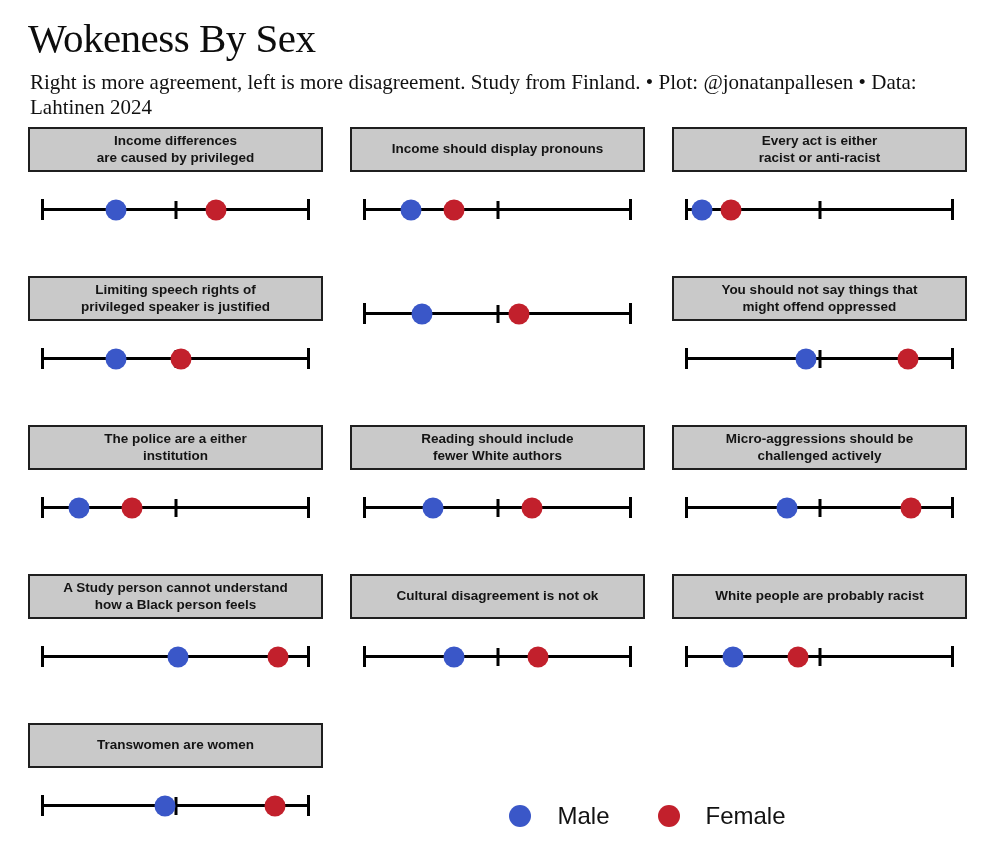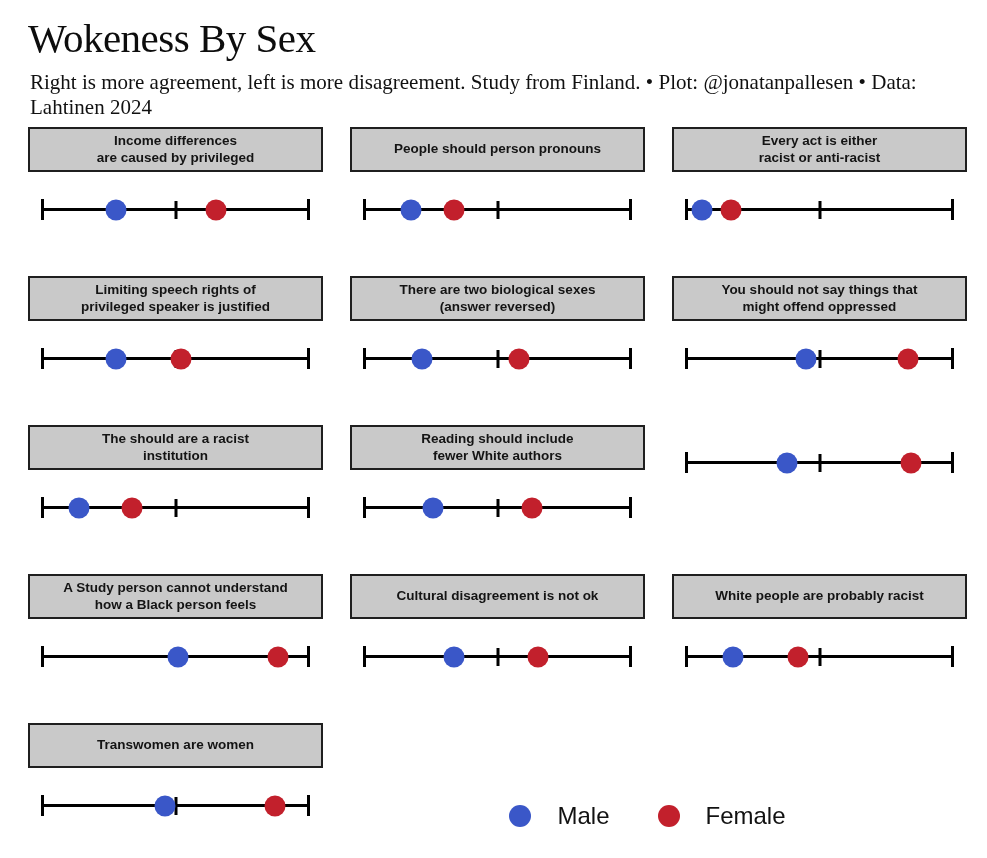--- a/index.html
+++ b/index.html
@@ -128,21 +128,21 @@
     <div class="axis">
       <div class="axis-line"></div>
       <div class="tick tick-left"></div>
       <div class="tick tick-mid"></div>
       <div class="tick tick-right"></div>
       <div class="dot dot-male" style="left: 28%;"></div>
       <div class="dot dot-female" style="left: 65%;"></div>
     </div>
   </div>
       <div class="panel">
-    <div class="panel-header">People should person pronouns</div>
+    <div class="panel-header">Income should display pronouns</div>
     <div class="axis">
       <div class="axis-line"></div>
       <div class="tick tick-left"></div>
       <div class="tick tick-mid"></div>
       <div class="tick tick-right"></div>
       <div class="dot dot-male" style="left: 18%;"></div>
       <div class="dot dot-female" style="left: 34%;"></div>
     </div>
   </div>
       <div class="panel">
@@ -163,22 +163,20 @@
     <div class="axis">
       <div class="axis-line"></div>
       <div class="tick tick-left"></div>
       <div class="tick tick-mid"></div>
       <div class="tick tick-right"></div>
       <div class="dot dot-male" style="left: 28%;"></div>
       <div class="dot dot-female" style="left: 52%;"></div>
     </div>
   </div>
       <div class="panel">
-    <div class="panel-header">There are two biological sexes
-(answer reversed)</div>
     <div class="axis">
       <div class="axis-line"></div>
       <div class="tick tick-left"></div>
       <div class="tick tick-mid"></div>
       <div class="tick tick-right"></div>
       <div class="dot dot-male" style="left: 22%;"></div>
       <div class="dot dot-female" style="left: 58%;"></div>
     </div>
   </div>
       <div class="panel">
@@ -187,21 +185,21 @@
     <div class="axis">
       <div class="axis-line"></div>
       <div class="tick tick-left"></div>
       <div class="tick tick-mid"></div>
       <div class="tick tick-right"></div>
       <div class="dot dot-male" style="left: 45%;"></div>
       <div class="dot dot-female" style="left: 83%;"></div>
     </div>
   </div>
       <div class="panel">
-    <div class="panel-header">The should are a racist
+    <div class="panel-header">The police are a either
 institution</div>
     <div class="axis">
       <div class="axis-line"></div>
       <div class="tick tick-left"></div>
       <div class="tick tick-mid"></div>
       <div class="tick tick-right"></div>
       <div class="dot dot-male" style="left: 14%;"></div>
       <div class="dot dot-female" style="left: 34%;"></div>
     </div>
   </div>
@@ -211,20 +209,22 @@
     <div class="axis">
       <div class="axis-line"></div>
       <div class="tick tick-left"></div>
       <div class="tick tick-mid"></div>
       <div class="tick tick-right"></div>
       <div class="dot dot-male" style="left: 26%;"></div>
       <div class="dot dot-female" style="left: 63%;"></div>
     </div>
   </div>
       <div class="panel">
+    <div class="panel-header">Micro-aggressions should be
+challenged actively</div>
     <div class="axis">
       <div class="axis-line"></div>
       <div class="tick tick-left"></div>
       <div class="tick tick-mid"></div>
       <div class="tick tick-right"></div>
       <div class="dot dot-male" style="left: 38%;"></div>
       <div class="dot dot-female" style="left: 84%;"></div>
     </div>
   </div>
       <div class="panel">

